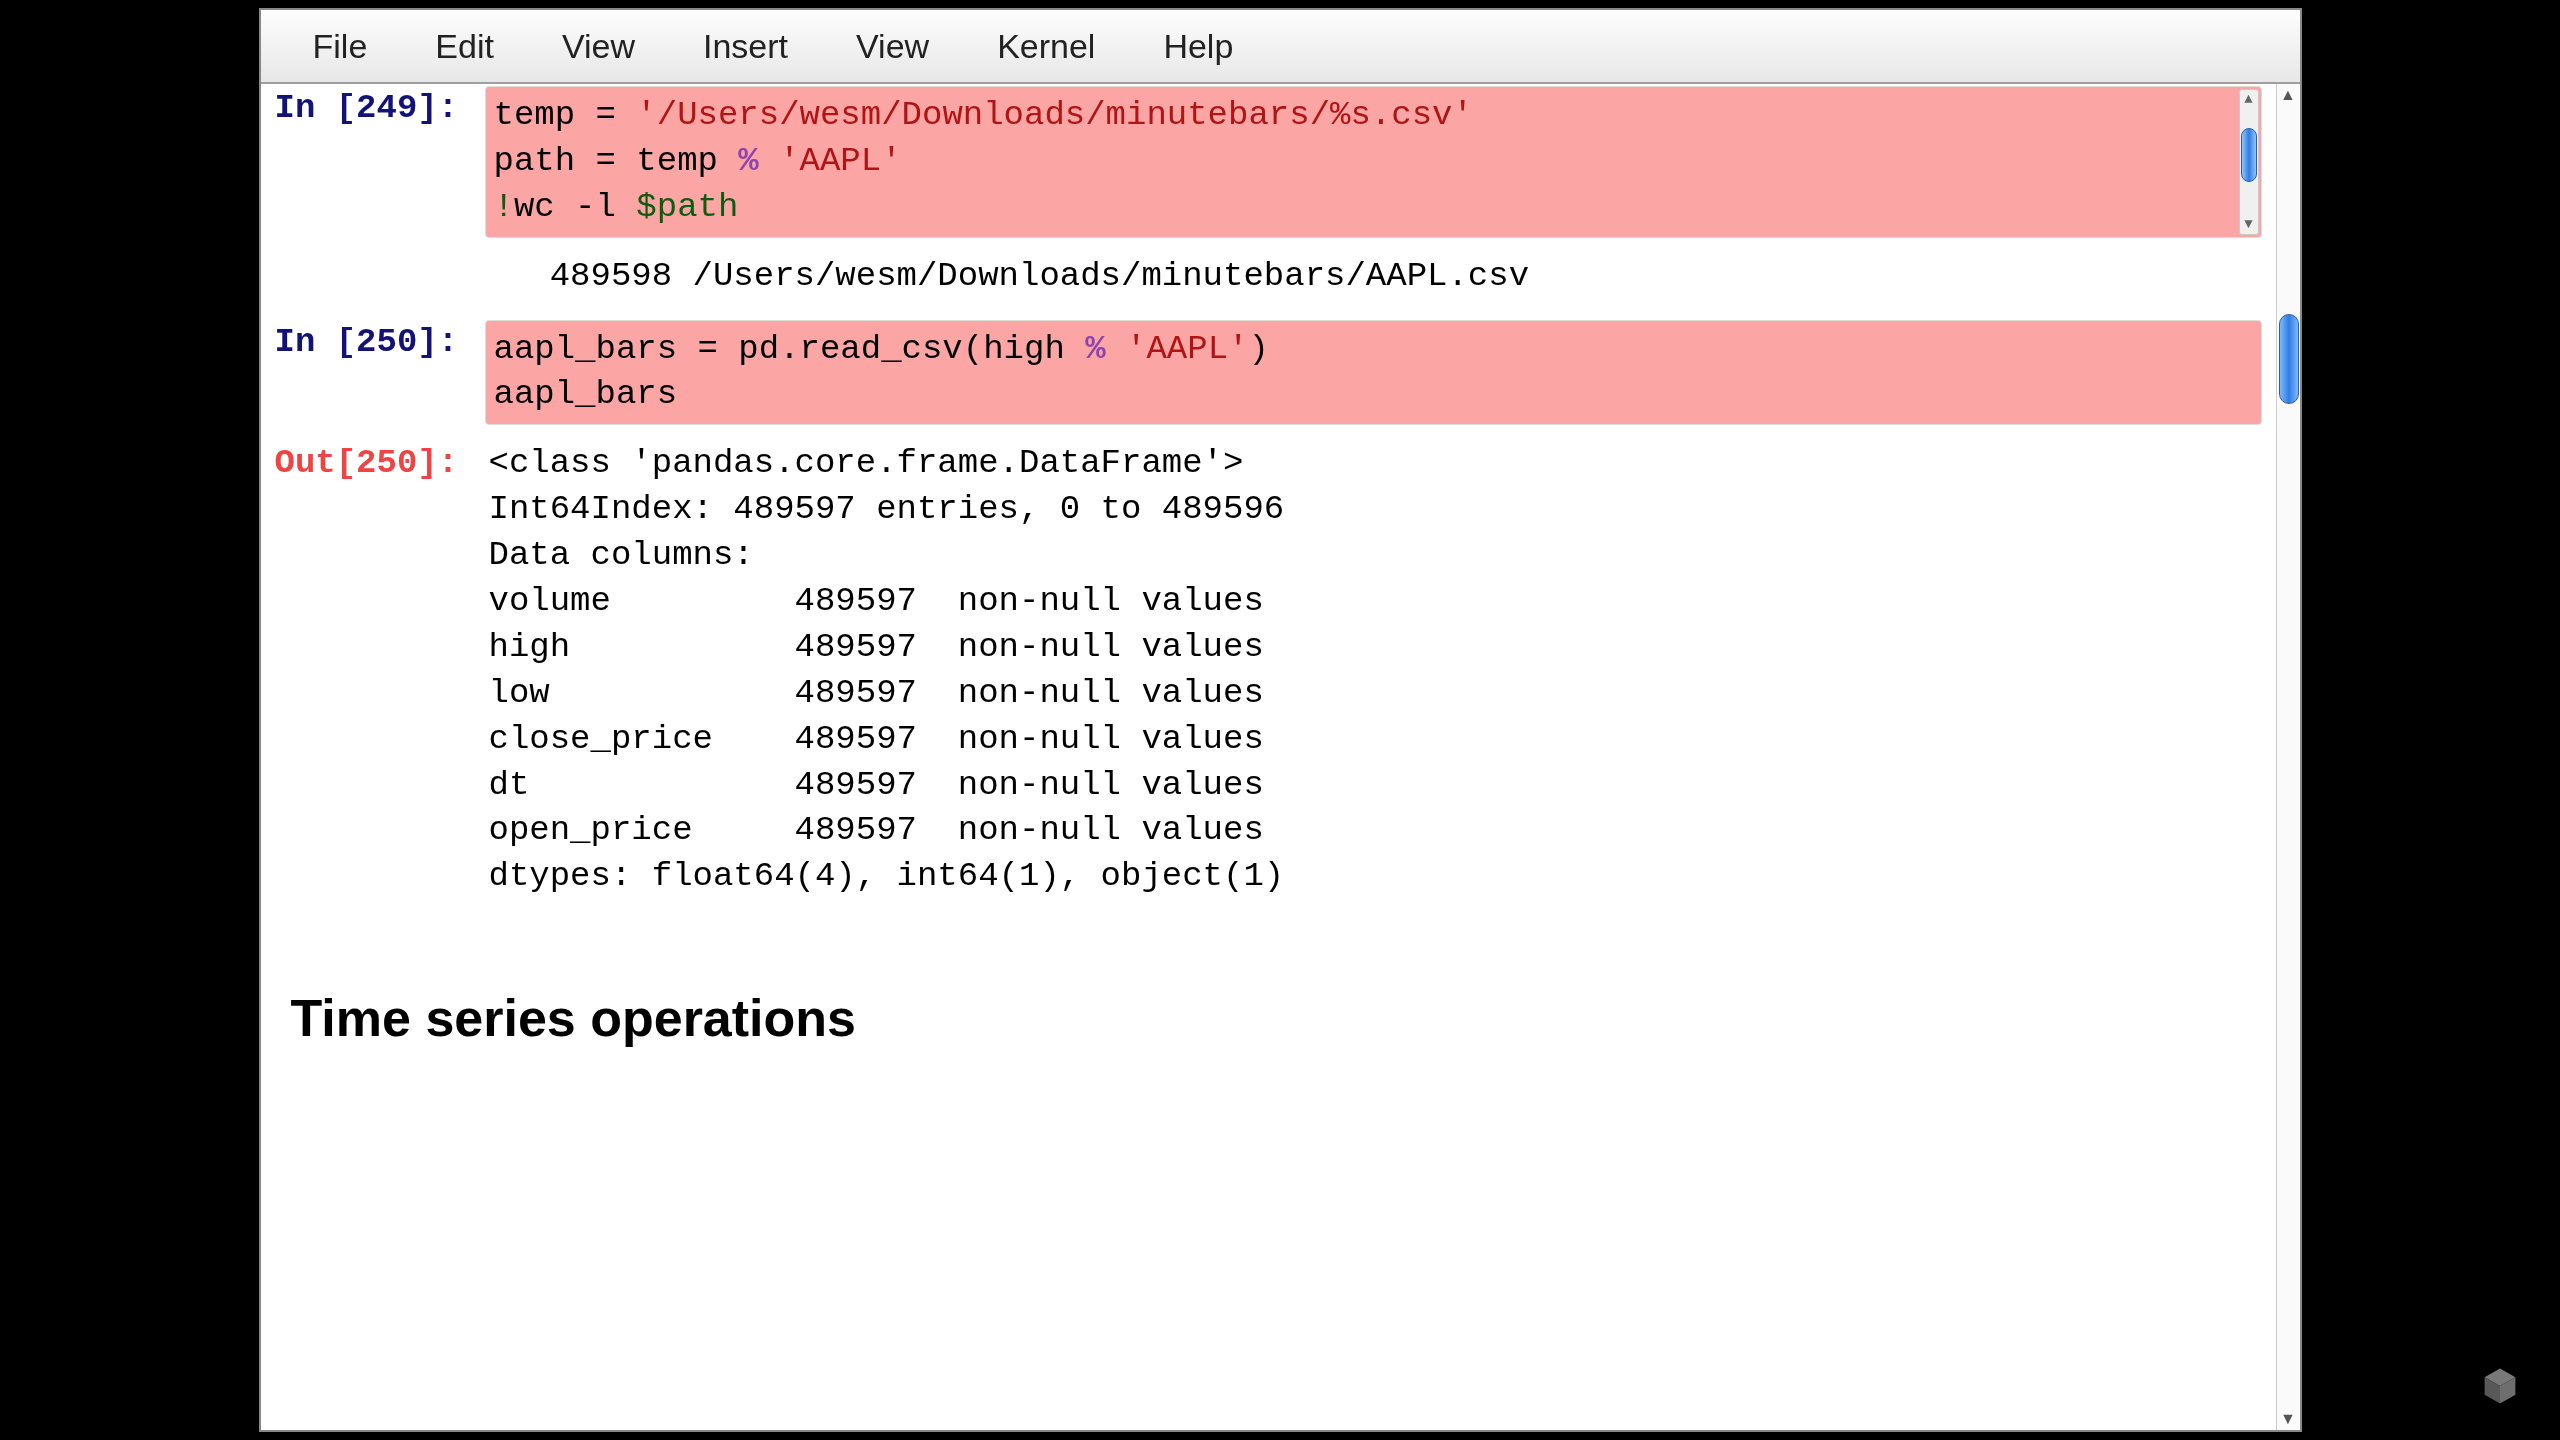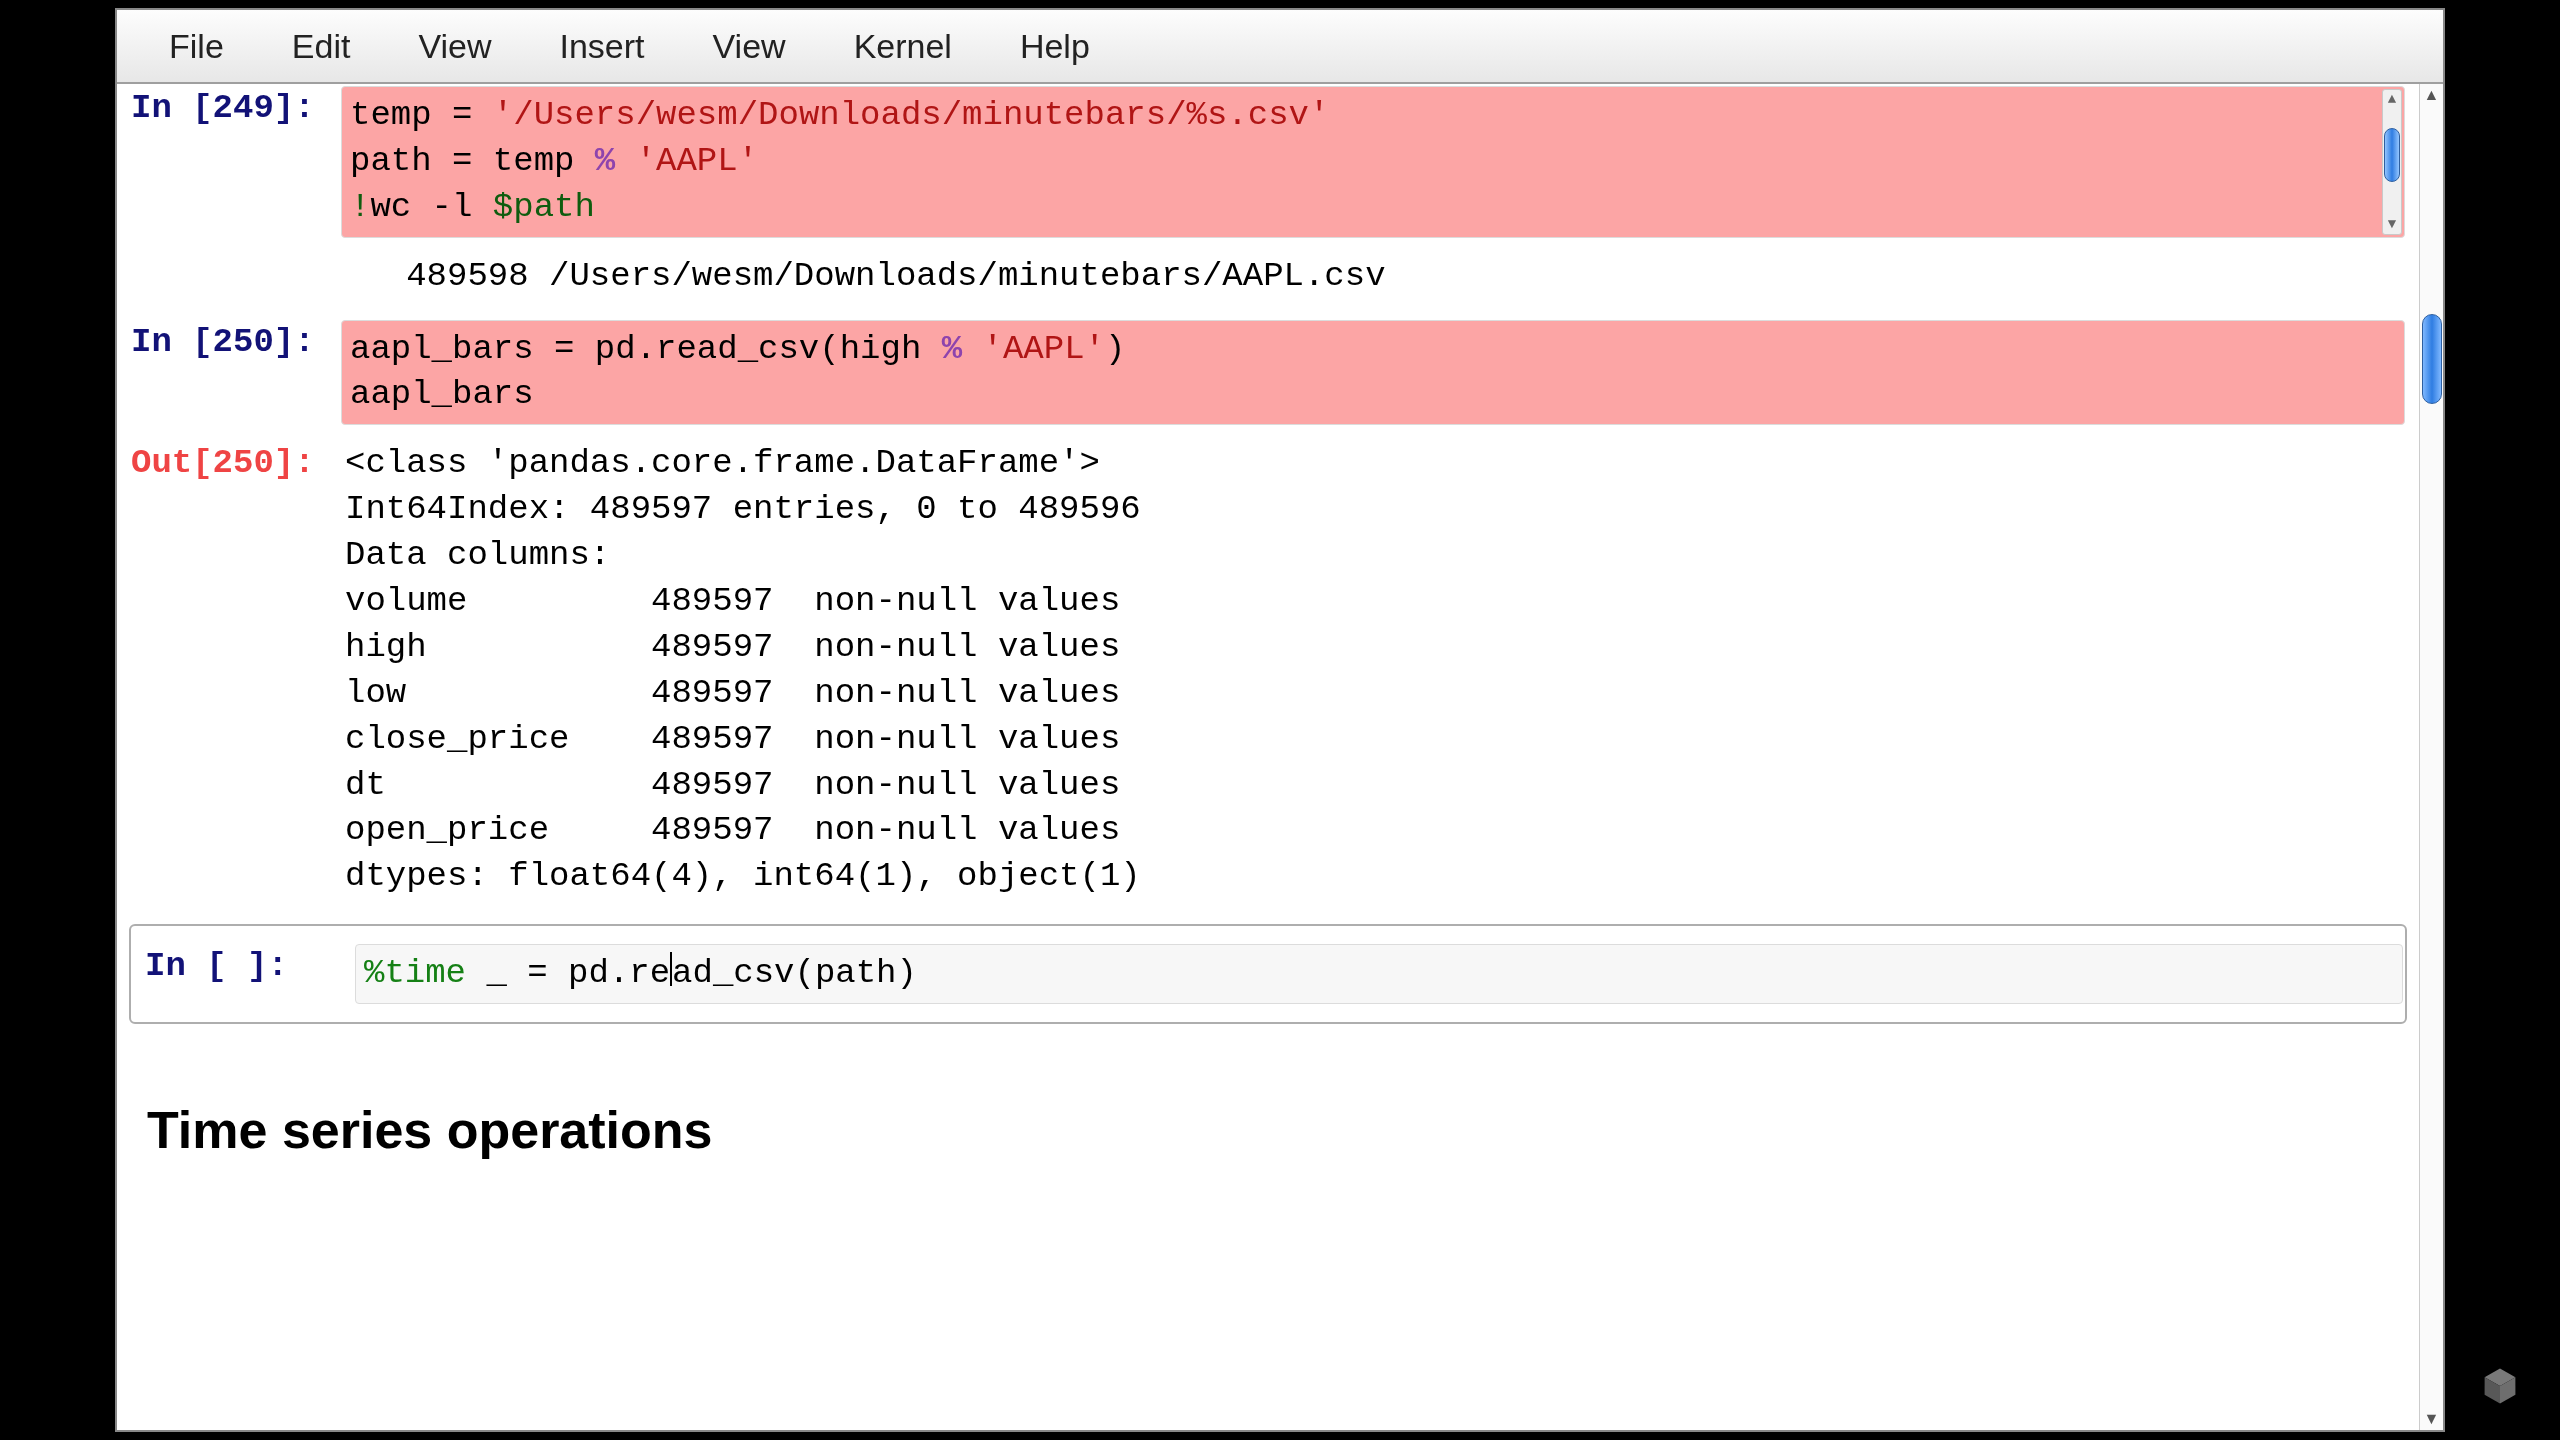--- a/index.html
+++ b/index.html
@@ -7,21 +7,21 @@
     background: #000;
     width: 2560px;
     height: 1440px;
     overflow: hidden;
     font-family: "Lucida Grande", "Helvetica Neue", Arial, sans-serif;
     display: flex;
     align-items: center;
     justify-content: center;
   }
   .viewport {
-    width: 2326px;
+    width: 2039px;
     height: 1420px;
     background: #fff;
     position: relative;
     display: flex;
     flex-direction: column;
     box-shadow: 0 0 0 2px #888;
   }
   .menubar {
     background: linear-gradient(#fdfdfd,#e7e7e7);
     border-bottom: 2px solid #9f9f9f;
@@ -213,24 +213,20 @@
 Data columns:
 volume         489597  non-null values
 high           489597  non-null values
 low            489597  non-null values
 close_price    489597  non-null values
 dt             489597  non-null values
 open_price     489597  non-null values
 dtypes: float64(4), int64(1), object(1)</div>
       </div>
 
-      <div class="cell active">
-        <div class="prompt">In [ ]:</div>
-        <div class="code-area"><span class="s-mag">%time</span><span class="s-var"> _ = pd.re</span><span class="cursor"></span><span class="s-var">ad_csv(path)</span></div>
-      </div>
 
       <h1 class="section second">Time series operations</h1>
 
     </div>
 
     <div class="scrollbar-outer">
       <div class="arrow">▲</div>
       <div class="thumb-outer"></div>
       <div class="arrow" style="position:absolute;bottom:0;left:0;right:0">▼</div>
     </div>

